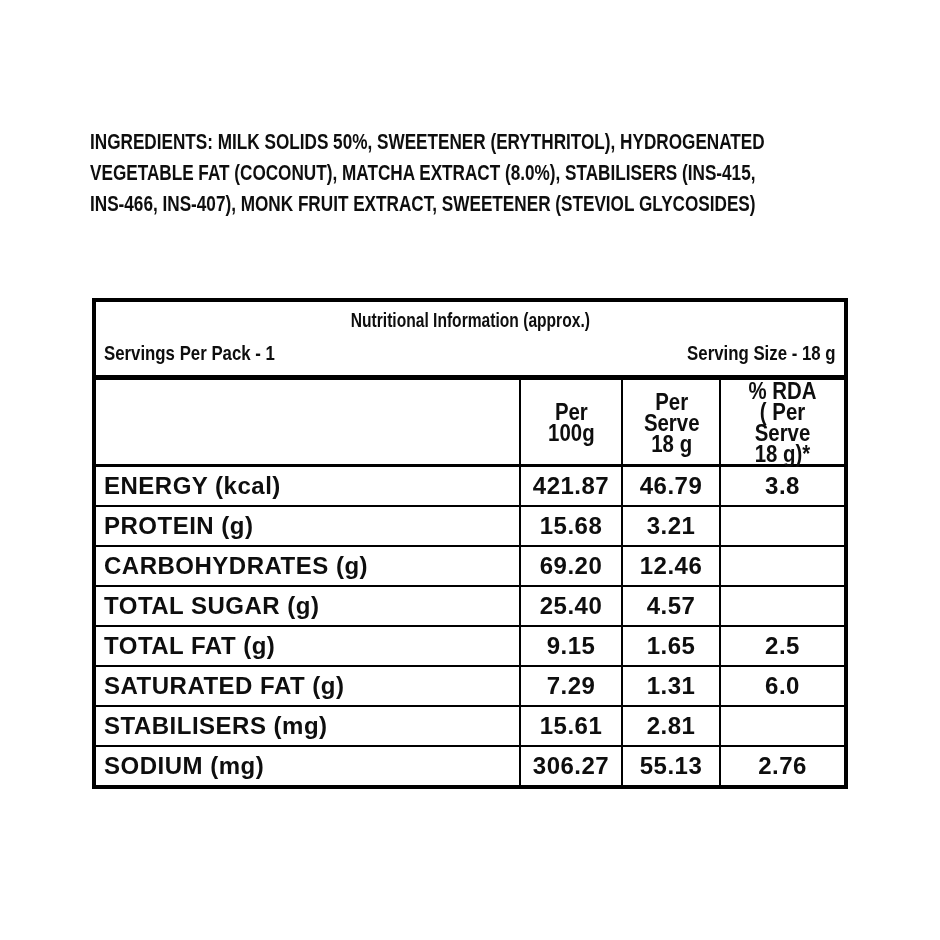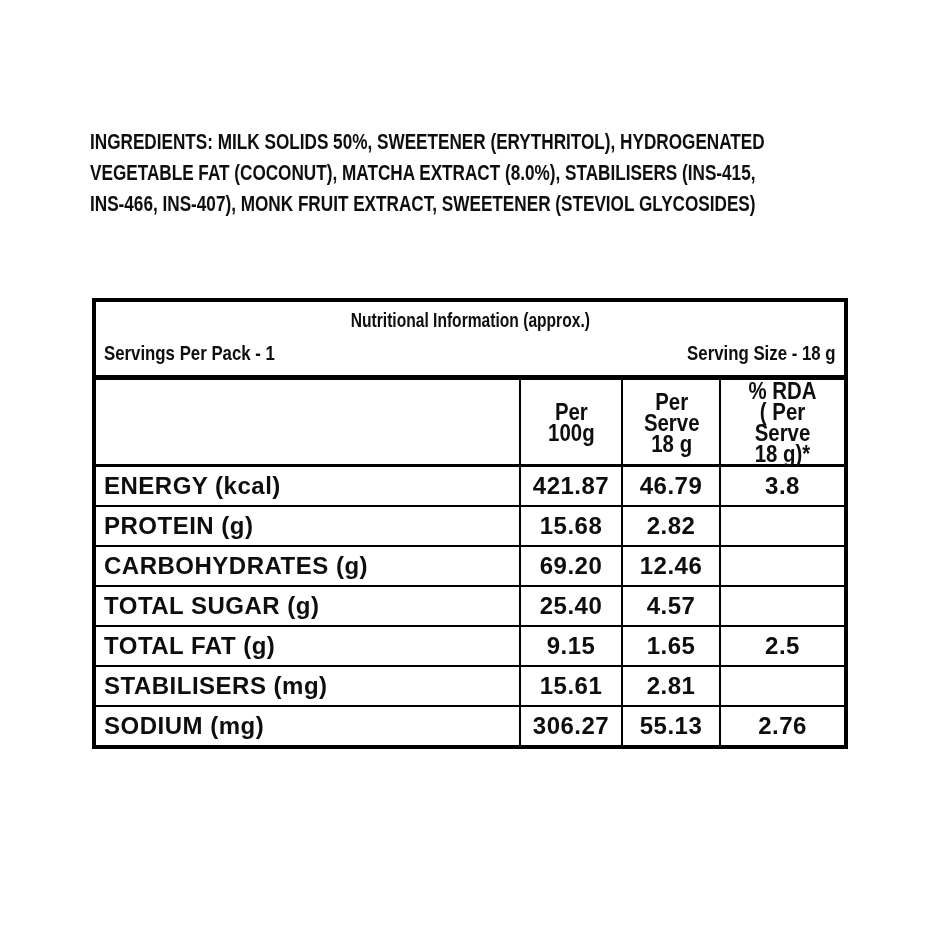--- a/index.html
+++ b/index.html
@@ -176,21 +176,21 @@
     <tbody>
         <tr>
           <td class="name-cell">ENERGY (kcal)</td>
           <td class="num-cell">421.87</td>
           <td class="num-cell">46.79</td>
           <td class="num-cell">3.8</td>
         </tr>
         <tr>
           <td class="name-cell">PROTEIN (g)</td>
           <td class="num-cell">15.68</td>
-          <td class="num-cell">2.82</td>
+          <td class="num-cell">3.21</td>
           <td class="num-cell"></td>
         </tr>
         <tr>
           <td class="name-cell">CARBOHYDRATES (g)</td>
           <td class="num-cell">69.20</td>
           <td class="num-cell">12.46</td>
           <td class="num-cell"></td>
         </tr>
         <tr>
           <td class="name-cell">TOTAL SUGAR (g)</td>
@@ -198,20 +198,26 @@
           <td class="num-cell">4.57</td>
           <td class="num-cell"></td>
         </tr>
         <tr>
           <td class="name-cell">TOTAL FAT (g)</td>
           <td class="num-cell">9.15</td>
           <td class="num-cell">1.65</td>
           <td class="num-cell">2.5</td>
         </tr>
         <tr>
+          <td class="name-cell">SATURATED FAT (g)</td>
+          <td class="num-cell">7.29</td>
+          <td class="num-cell">1.31</td>
+          <td class="num-cell">6.0</td>
+        </tr>
+        <tr>
           <td class="name-cell">STABILISERS (mg)</td>
           <td class="num-cell">15.61</td>
           <td class="num-cell">2.81</td>
           <td class="num-cell"></td>
         </tr>
         <tr>
           <td class="name-cell">SODIUM (mg)</td>
           <td class="num-cell">306.27</td>
           <td class="num-cell">55.13</td>
           <td class="num-cell">2.76</td>

